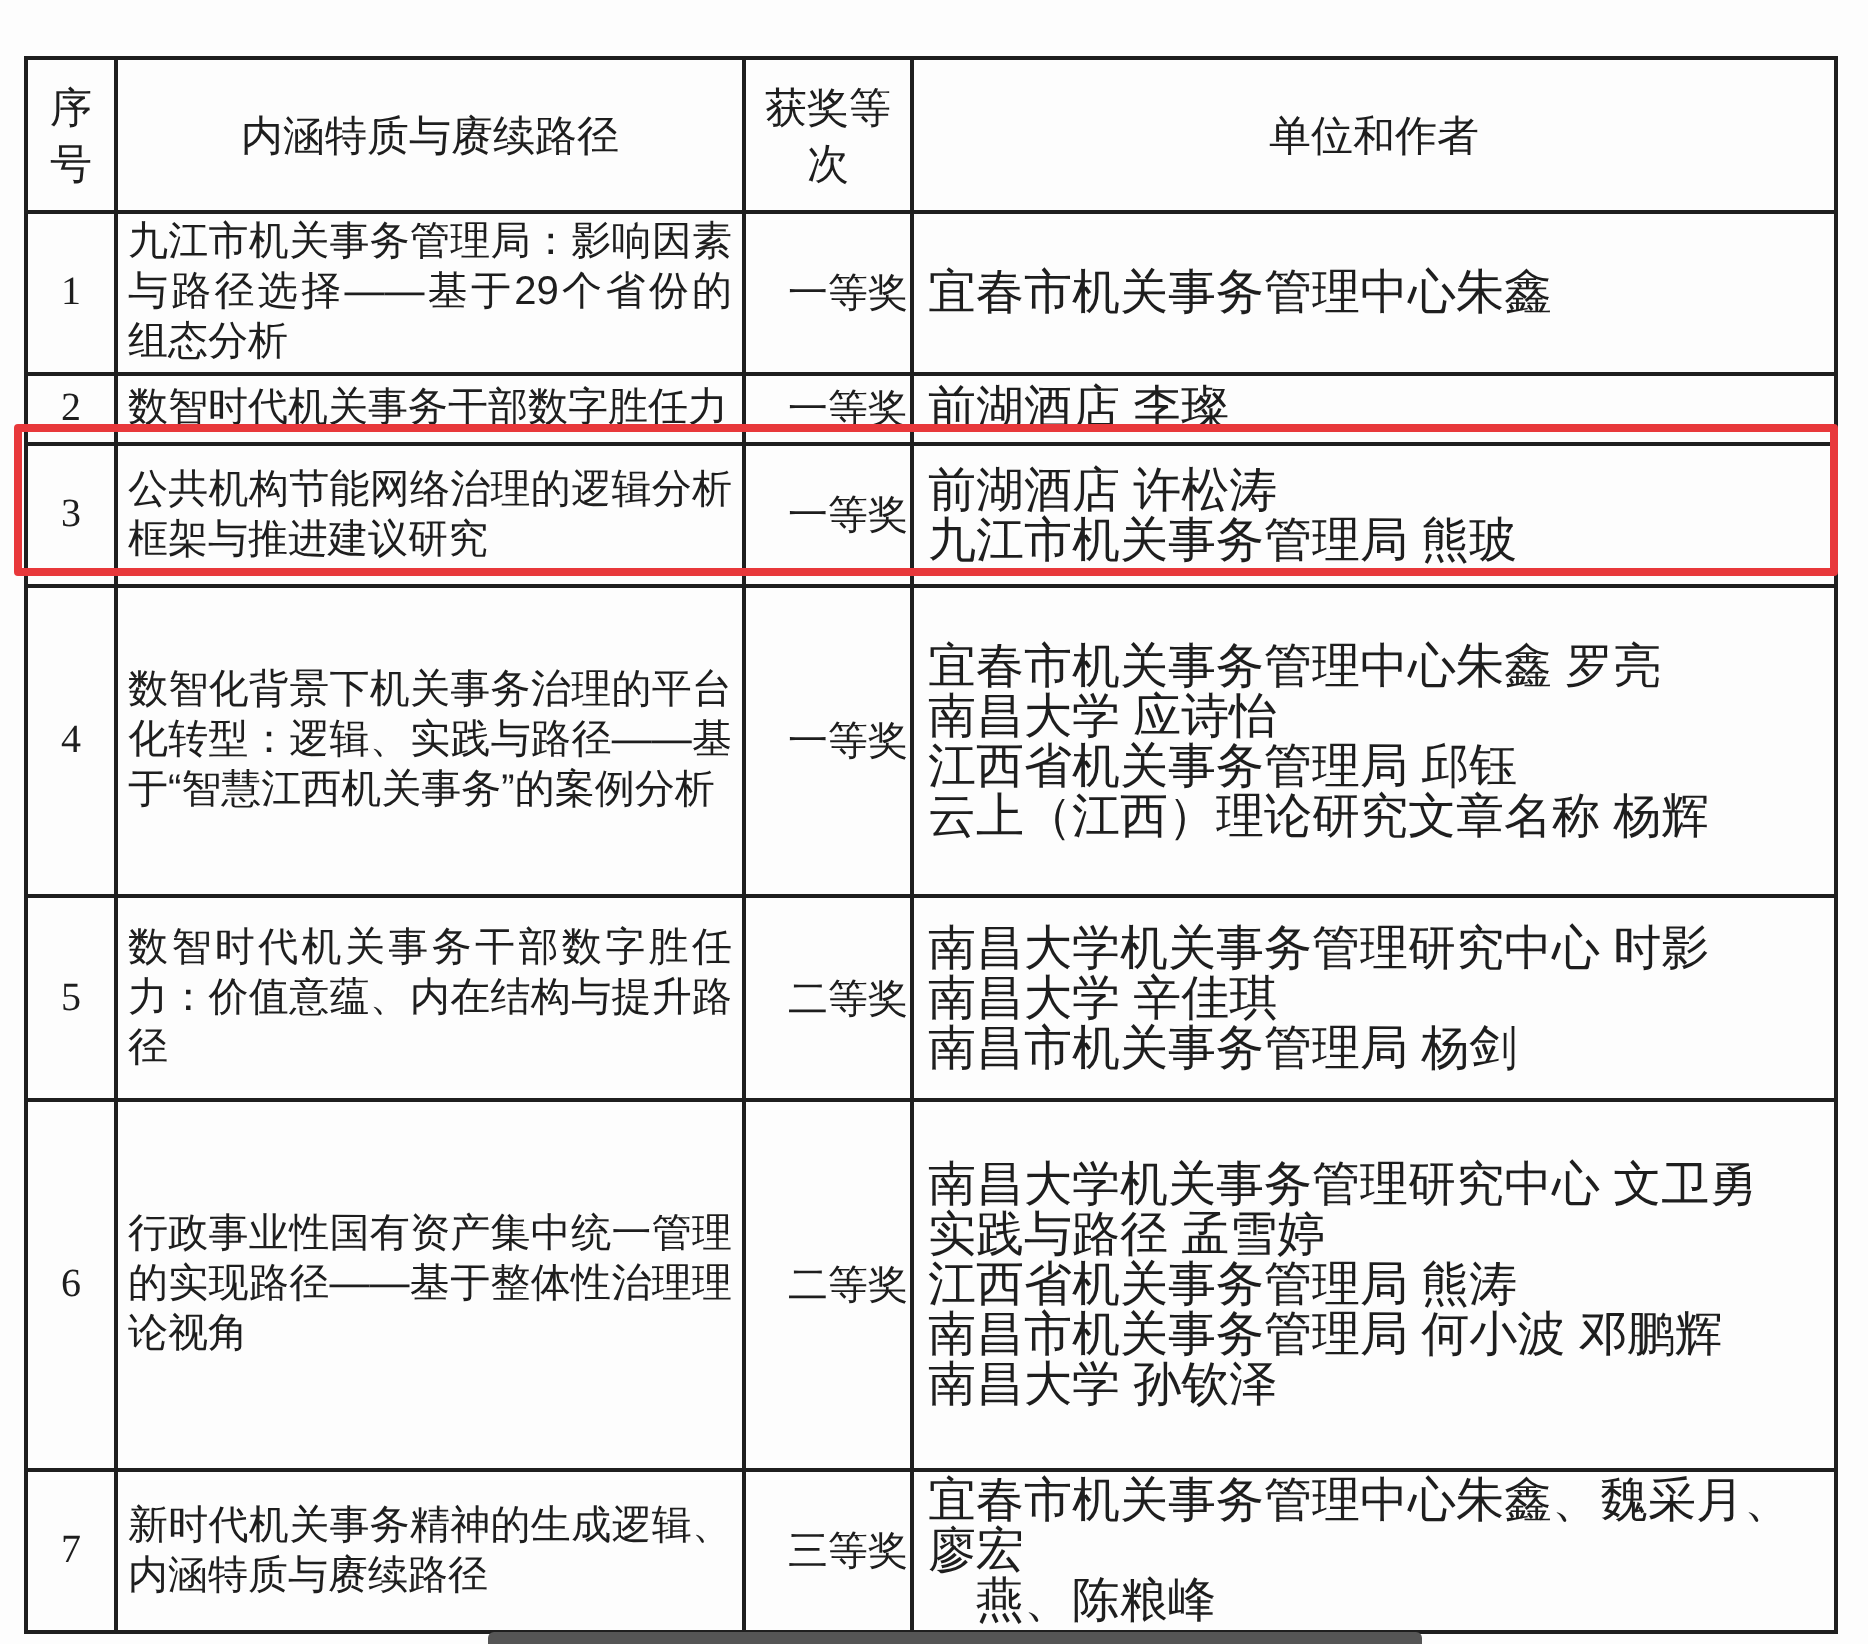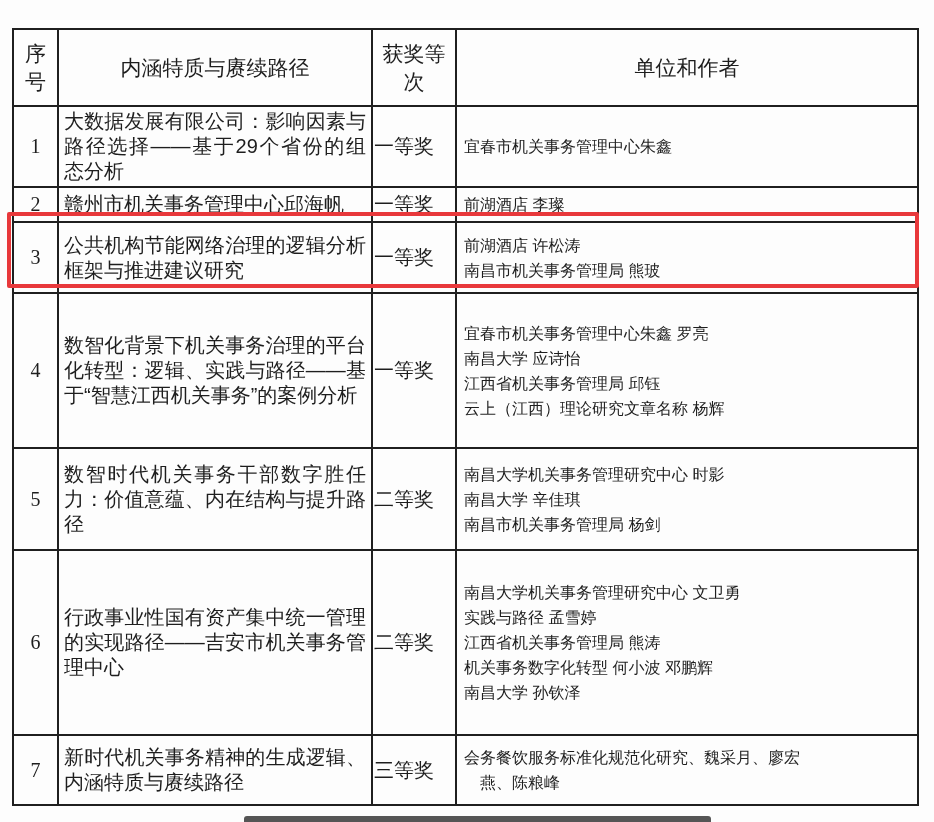--- a/index.html
+++ b/index.html
@@ -47,25 +47,25 @@
     font-family:"Liberation Serif", serif;
     font-size:20px;
   }
   td.c-title{
     font-size:20px;line-height:25px;
     padding:2px 5px;
     text-align:justify;
     text-justify:inter-ideograph;
   }
   td.c-award{
-    text-align:left;font-size:20px;
+    text-align:right;font-size:20px;
     padding:0 1px;
   }
   td.c-authors{
-    font-size:16px;line-height:25px;
+    font-size:24px;line-height:25px;
     padding:2px 7px;
     text-align:left;
   }
   .author-line{white-space:pre-wrap;}
 
   .highlight-box{
     position:absolute;
     left:7px;top:212px;
     width:904px;height:68px;
     border:4px solid var(--red);
@@ -97,41 +97,41 @@
       <tr>
         <th>序号</th>
         <th>内涵特质与赓续路径</th>
         <th>获奖等次</th>
         <th>单位和作者</th>
       </tr>
     </thead>
     <tbody id="tbody">
         <tr>
           <td class="c-no">1</td>
-          <td class="c-title">大数据发展有限公司：影响因素与路径选择——基于29个省份的组态分析</td>
+          <td class="c-title">九江市机关事务管理局：影响因素与路径选择——基于29个省份的组态分析</td>
           <td class="c-award">一等奖</td>
           <td class="c-authors">
             <div class="author-line">宜春市机关事务管理中心朱鑫</div>
           </td>
         </tr>
         <tr>
           <td class="c-no">2</td>
-          <td class="c-title">赣州市机关事务管理中心邱海帆</td>
+          <td class="c-title">数智时代机关事务干部数字胜任力</td>
           <td class="c-award">一等奖</td>
           <td class="c-authors">
             <div class="author-line">前湖酒店 李璨</div>
           </td>
         </tr>
         <tr>
           <td class="c-no">3</td>
           <td class="c-title">公共机构节能网络治理的逻辑分析框架与推进建议研究</td>
           <td class="c-award">一等奖</td>
           <td class="c-authors">
             <div class="author-line">前湖酒店 许松涛</div>
-            <div class="author-line">南昌市机关事务管理局 熊玻</div>
+            <div class="author-line">九江市机关事务管理局 熊玻</div>
           </td>
         </tr>
         <tr>
           <td class="c-no">4</td>
           <td class="c-title">数智化背景下机关事务治理的平台化转型：逻辑、实践与路径——基于“智慧江西机关事务”的案例分析</td>
           <td class="c-award">一等奖</td>
           <td class="c-authors">
             <div class="author-line">宜春市机关事务管理中心朱鑫 罗亮</div>
             <div class="author-line">南昌大学 应诗怡</div>
             <div class="author-line">江西省机关事务管理局 邱钰</div>
@@ -143,36 +143,36 @@
           <td class="c-title">数智时代机关事务干部数字胜任力：价值意蕴、内在结构与提升路径</td>
           <td class="c-award">二等奖</td>
           <td class="c-authors">
             <div class="author-line">南昌大学机关事务管理研究中心 时影</div>
             <div class="author-line">南昌大学 辛佳琪</div>
             <div class="author-line">南昌市机关事务管理局 杨剑</div>
           </td>
         </tr>
         <tr>
           <td class="c-no">6</td>
-          <td class="c-title">行政事业性国有资产集中统一管理的实现路径——吉安市机关事务管理中心</td>
+          <td class="c-title">行政事业性国有资产集中统一管理的实现路径——基于整体性治理理论视角</td>
           <td class="c-award">二等奖</td>
           <td class="c-authors">
             <div class="author-line">南昌大学机关事务管理研究中心 文卫勇</div>
             <div class="author-line">实践与路径 孟雪婷</div>
             <div class="author-line">江西省机关事务管理局 熊涛</div>
-            <div class="author-line">机关事务数字化转型 何小波 邓鹏辉</div>
+            <div class="author-line">南昌市机关事务管理局 何小波 邓鹏辉</div>
             <div class="author-line">南昌大学 孙钦泽</div>
           </td>
         </tr>
         <tr>
           <td class="c-no">7</td>
           <td class="c-title">新时代机关事务精神的生成逻辑、内涵特质与赓续路径</td>
           <td class="c-award">三等奖</td>
           <td class="c-authors">
-            <div class="author-line">会务餐饮服务标准化规范化研究、魏采月、廖宏</div>
+            <div class="author-line">宜春市机关事务管理中心朱鑫、魏采月、廖宏</div>
             <div class="author-line">　燕、陈粮峰</div>
           </td>
         </tr>
       </tbody>
   </table>
 
   <div class="highlight-box"></div>
 
   <div class="bottom-bar"></div>
 

